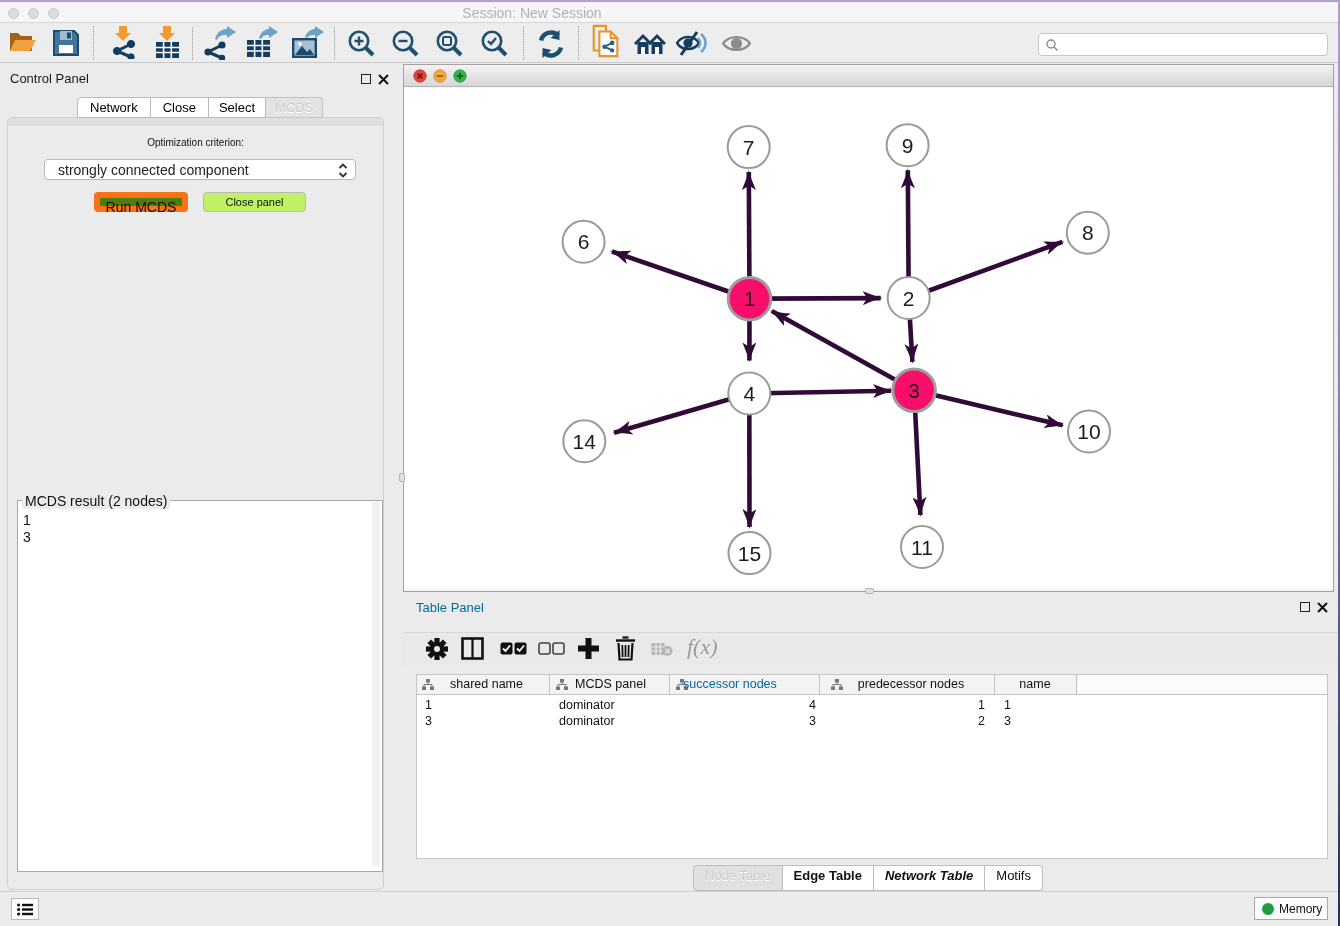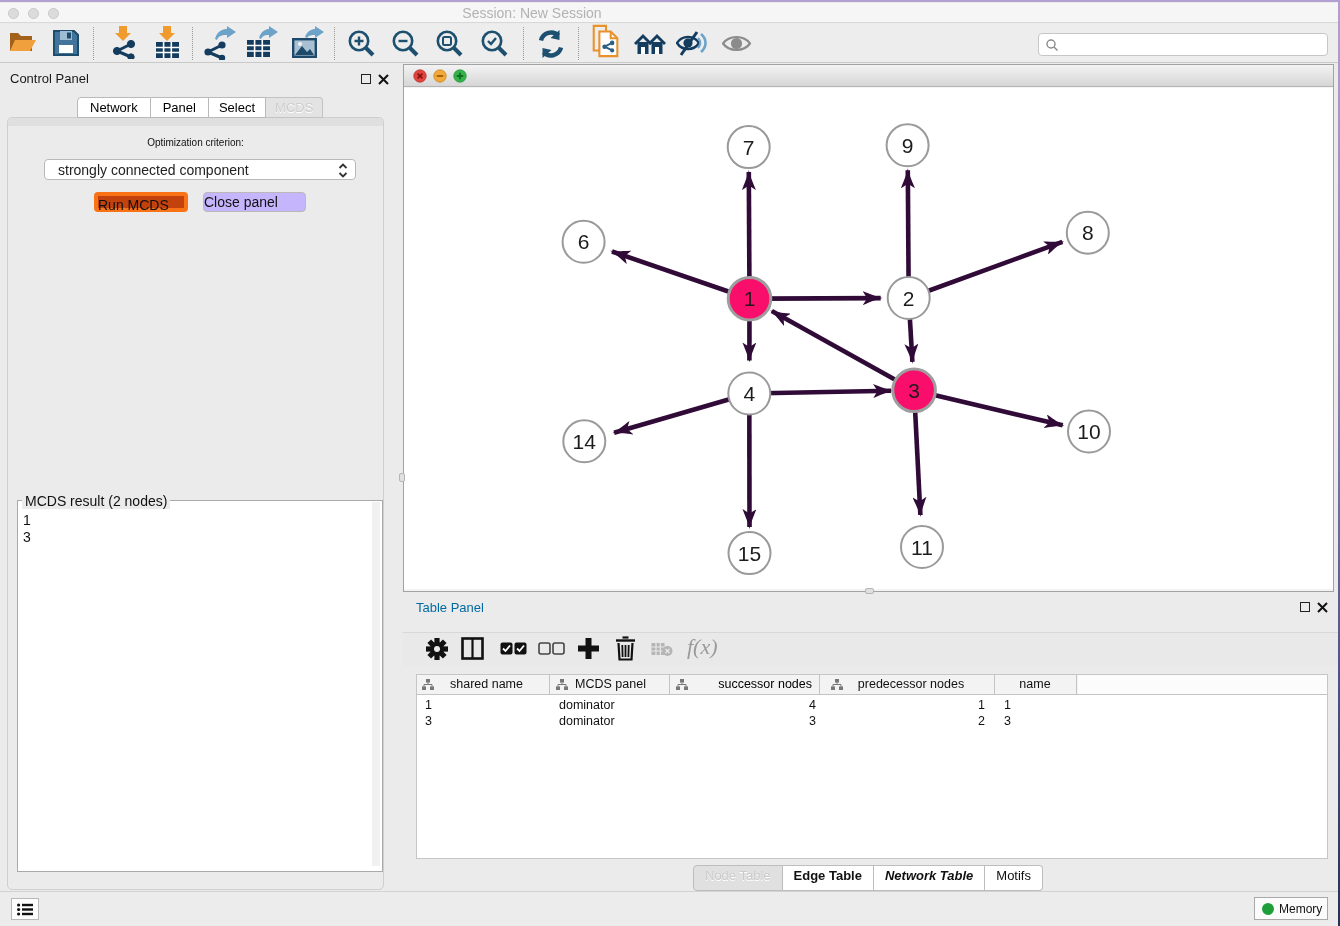--- a/index.html
+++ b/index.html
@@ -159,36 +159,36 @@
 <div class="abs" style="left:361px;top:74px;width:10px;height:10px;border:1.5px solid #222;"></div>
 <svg class="abs" style="left:378px;top:74px" width="11" height="11" viewBox="0 0 11 11">
     <path d="M1 1 L10 10 M10 1 L1 10" stroke="#111" stroke-width="2"></path>
   </svg>
 
 <div class="abs" style="left:7px;top:117px;width:377px;height:773px;background:#ebebeb;border:1px solid #cfcfcf;border-radius:5px;"></div>
 <div class="abs" style="left:8px;top:118px;width:375px;height:8px;background:#dfdfdf;border-radius:5px 5px 0 0;"></div>
 
 <div class="abs" style="left:77px;top:97px;height:21px;display:flex;font-size:13px;">
   <div style="background:#fff;border:1px solid #b9b9b9;border-radius:4px 0 0 0;padding:2px 12px 0;">Network</div>
-  <div style="background:#fff;border:1px solid #b9b9b9;border-left:none;padding:2px 12px 0;">Panel</div>
+  <div style="background:#fff;border:1px solid #b9b9b9;border-left:none;padding:2px 12px 0;">Close</div>
   <div style="background:#fff;border:1px solid #b9b9b9;border-left:none;padding:2px 10px 0;">Select</div>
   <div style="background:#e3e3e3;border:1px solid #c3c3c3;border-left:none;border-radius:0 4px 0 0;padding:2px 9px 0;color:#cdcdcd;text-shadow:0 1px 0 #fff;">MCDS</div>
 </div>
 
 <div class="abs" style="left:0;top:137px;width:391px;text-align:center;font-size:10px;color:#111;">Optimization criterion:</div>
 
 <div class="abs" style="left:44px;top:159px;width:312px;height:21px;background:#fff;border:1px solid #b9b9b9;border-radius:4px;font-size:14px;color:#222;line-height:20px;padding-left:13px;">strongly connected component
   <svg width="10" height="15" style="position:absolute;right:7px;top:3px" viewBox="0 0 10 15">
       <path d="M1.5 5 L5 1.5 L8.5 5" fill="none" stroke="#333" stroke-width="1.8"></path>
       <path d="M1.5 10 L5 13.5 L8.5 10" fill="none" stroke="#333" stroke-width="1.8"></path>
     </svg>
 </div>
 
-<div class="abs" style="left:94px;top:192px;width:94px;height:20px;background:#c2410c;border:4px solid #f97316;border-radius:4px;font-size:14px;color:#111;text-align:left;line-height:19px;">Run MCDS</div>
-<div class="abs" style="left:203px;top:192px;width:103px;height:20px;background:#c4b5fd;border:1px solid #b9b9b9;border-radius:4px;font-size:14px;color:#111;text-align:left;line-height:19px;">Close panel</div>
+<div class="abs" style="left:94px;top:192px;width:94px;height:20px;background:#4d7c0f;border:6px solid #f97316;border-radius:4px;font-size:14px;color:#111;text-align:center;line-height:19px;">Run MCDS</div>
+<div class="abs" style="left:203px;top:192px;width:103px;height:20px;background:#bef264;border:1px solid #b9b9b9;border-radius:4px;font-size:11px;color:#111;text-align:center;line-height:19px;">Close panel</div>
 
 <div class="abs" style="left:17px;top:500px;width:366px;height:372px;background:#fff;border:1px solid #a9a9a9;">
   <div style="position:absolute;left:4px;top:-8px;background:#ebebeb;padding:0 3px;font-size:14px;color:#111;">MCDS result (2 nodes)</div>
   <div style="position:absolute;left:5px;top:11px;font-size:14px;color:#111;line-height:16.5px;">1<br>3</div>
   <div style="position:absolute;right:2px;top:1px;width:8px;height:364px;background:#f1f1f1;"></div>
 </div>
 
 <div class="abs" style="left:403px;top:64px;width:931px;height:528px;background:#f4f4f4;border:1px solid #a2a2a2;">
   <div style="position:absolute;left:0;top:0;width:929px;height:22px;background:linear-gradient(#f3f3f3,#d6d6d6);border-bottom:1px solid #b4b4b4;"></div>
 
@@ -360,21 +360,21 @@
       <g fill="#777">
         <rect x="4" y="0" width="4" height="3.6"></rect>
         <rect x="0" y="7.4" width="4" height="3.6"></rect>
         <rect x="8" y="7.4" width="4" height="3.6"></rect>
         <path d="M6 3.6 L6 5.5 M2 7.4 L2 5.5 L10 5.5 L10 7.4" stroke="#777" fill="none" stroke-width="1"></path>
       </g>
     </svg>
 
   <div class="abs" style="left:14px;top:3px;width:113px;text-align:center;font-size:12.5px;color:#111;">shared name</div>
   <div class="abs" style="left:145px;top:3px;width:99px;text-align:center;font-size:12.5px;color:#111;">MCDS panel</div>
-  <div class="abs" style="left:267px;top:3px;width:129px;text-align:right;font-size:12.5px;color:#000000;">successor nodes</div>
+  <div class="abs" style="left:267px;top:3px;width:129px;text-align:left;font-size:12.5px;color:#0369a1;">successor nodes</div>
   <div class="abs" style="left:419px;top:3px;width:152px;text-align:center;font-size:12.5px;color:#111;">predecessor nodes</div>
   <div class="abs" style="left:578px;top:3px;width:82px;text-align:center;font-size:12.5px;color:#111;">name</div>
 
   <div class="abs" style="left:9px;top:24px;font-size:12.5px;color:#111;">1</div>
   <div class="abs" style="left:143px;top:24px;font-size:12.5px;color:#111;">dominator</div>
   <div class="abs" style="left:300px;top:24px;width:100px;text-align:right;font-size:12.5px;color:#111;">4</div>
   <div class="abs" style="left:470px;top:24px;width:99px;text-align:right;font-size:12.5px;color:#111;">1</div>
   <div class="abs" style="left:588px;top:24px;font-size:12.5px;color:#111;">1</div>
   <div class="abs" style="left:9px;top:40px;font-size:12.5px;color:#111;">3</div>
   <div class="abs" style="left:143px;top:40px;font-size:12.5px;color:#111;">dominator</div>

